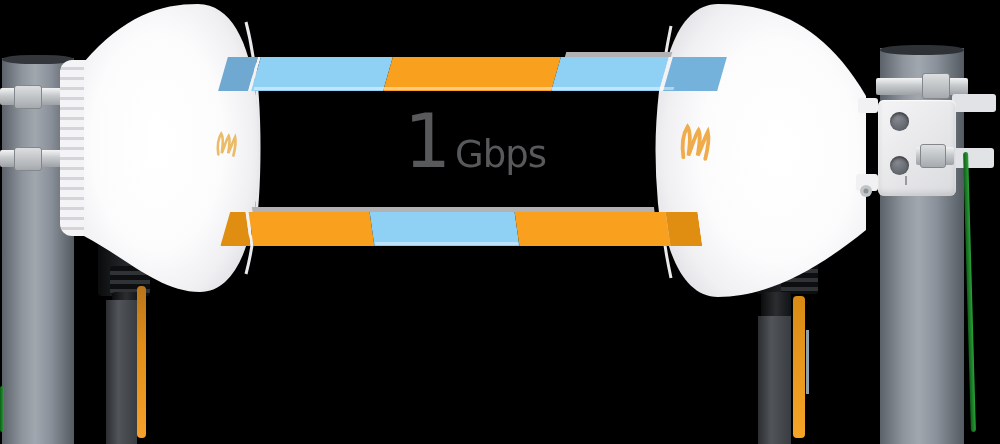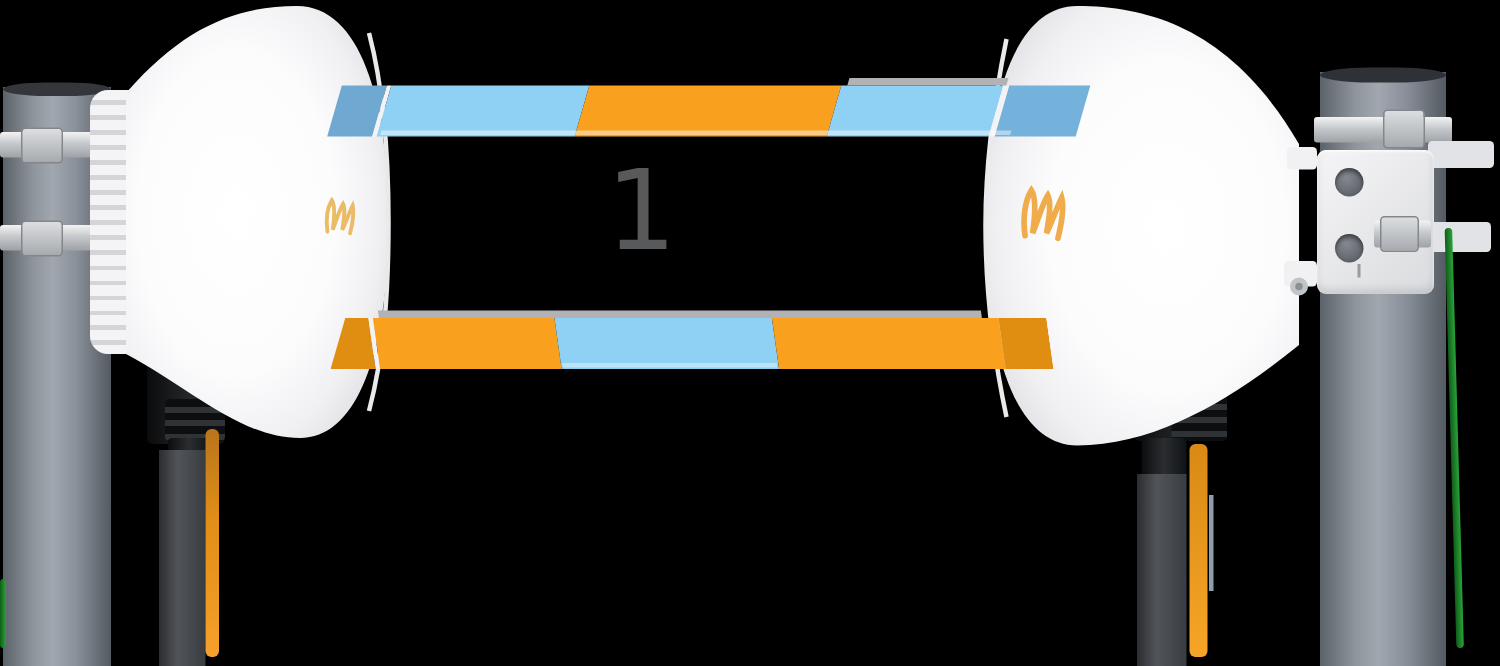--- a/index.html
+++ b/index.html
@@ -153,15 +153,16 @@
   <div class="seg" style="width: 30px; background: rgb(224, 142, 18);"></div>
       <div class="seg" style="width: 3px; background: rgb(243, 243, 246);"></div>
       <div class="seg" style="width: 121px; background: rgb(249, 161, 30);"></div>
       <div class="seg" style="width: 145px; background: rgb(143, 208, 245);"></div>
       <div class="seg" style="width: 151px; background: rgb(249, 161, 30);"></div>
       <div class="seg" style="width: 32px; background: rgb(224, 142, 18);"></div>
     </div>
 
   <div id="throughput" class="abs">
     <span class="big">1</span>
+    <span class="unit">Gbps</span>
   </div>
 
 </div>
 
 </body></html>

